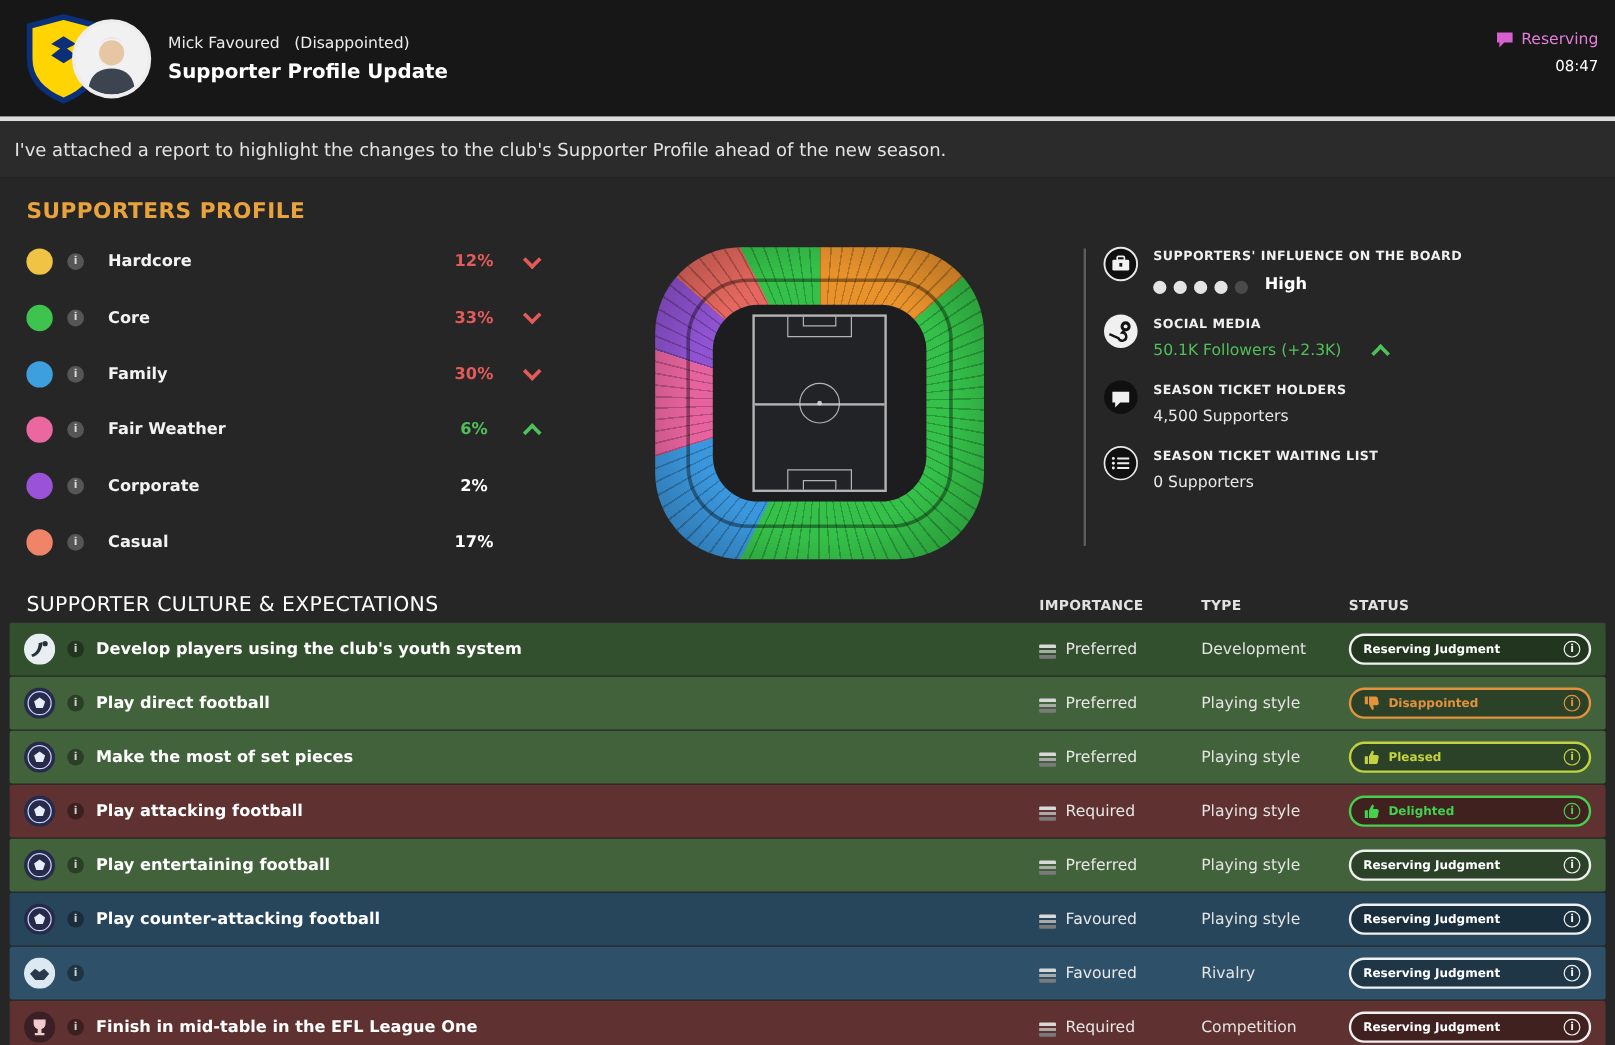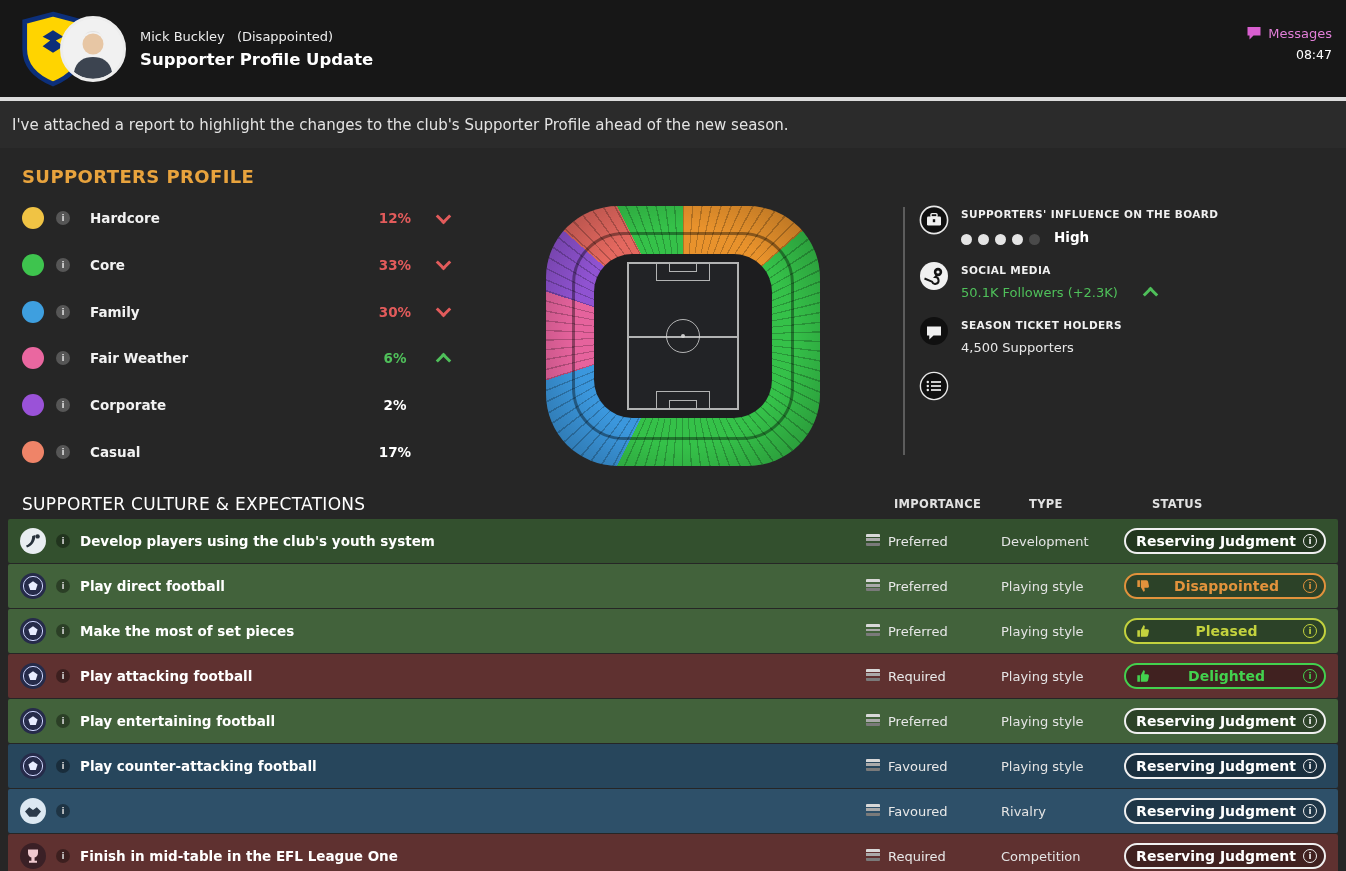--- a/index.html
+++ b/index.html
@@ -79,40 +79,40 @@
   .infl-line{display:flex;align-items:flex-end;gap:6px;}
   .idot{width:11px;height:11px;border-radius:50%;background:#e4e4e4;display:inline-block;}
   .idot.off{background:#4a4a4a;}
   .infl-value{font-weight:bold;color:#ffffff;font-size:13.5px;margin-left:8px;}
   .sm-line{display:flex;align-items:center;gap:27px;}
   .sm-value{color:#4fc05a;font-size:13px;}
 
   
   .culture-head{display:grid;grid-template-columns:1fr 135px 123px 202px;align-items:center;height:30px;margin-top:8px;padding:0 12px;box-sizing:border-box;}
   .ct-title{font-weight:normal;color:#ffffff;font-size:17px;letter-spacing:.3px;padding-left:2px;}
-  .ct-col{font-weight:bold;color:#e2e2e2;font-size:11.5px;letter-spacing:.3px;margin-left:28px;}
+  .ct-col{font-weight:bold;color:#e2e2e2;font-size:11.5px;letter-spacing:.3px;}
   .crows{display:flex;flex-direction:column;gap:1px;}
   .crow{display:grid;grid-template-columns:1fr 135px 123px 202px;align-items:center;height:44px;padding:0 12px;box-sizing:border-box;border-radius:2px;cursor:pointer;}
   .tone-green-dark{background:#33502e;}
   .tone-green{background:#42623b;}
   .tone-red{background:#5f3130;}
   .tone-blue-dark{background:#27465c;}
   .tone-blue{background:#2e5069;}
   .crow-main{display:flex;align-items:center;gap:10px;}
   .row-icon{width:26px;height:26px;flex:0 0 26px;}
   .row-icon svg{width:26px;height:26px;display:block;}
   .crow .info-i{background:rgba(0,0,0,.35);color:#cfcfcf;}
   .crow-text{font-weight:bold;font-size:13.5px;color:#ffffff;}
-  .cell.imp{display:flex;align-items:flex-start;gap:8px;color:#e8e8e8;font-size:13px;}
+  .cell.imp{display:flex;align-items:flex-end;gap:8px;color:#e8e8e8;font-size:13px;}
   .imp-bars{width:14px;height:12px;border-radius:1px;background:
     linear-gradient(to bottom,#d8d8d8 0 3px,transparent 3px 4.5px,#a9a9a9 4.5px 7.5px,transparent 7.5px 9px,#7a7a7a 9px 12px);}
   .cell.type{color:#e4e4e4;font-size:13px;}
   .pill{height:26px;border-radius:14px;display:flex;align-items:center;gap:7px;padding:0 7px 0 10px;
     background:rgba(0,0,0,.32);border:2px solid var(--pill-color,#f0f0f0);box-sizing:border-box;}
-  .pill-text{flex:1;text-align:center;font-weight:bold;font-size:14px;color:var(--pill-text,#ffffff);white-space:nowrap;}
+  .pill-text{flex:1;font-weight:bold;font-size:10px;color:var(--pill-text,#ffffff);white-space:nowrap;}
   .pill-info{width:14px;height:14px;border-radius:50%;border:1.5px solid var(--pill-color,#f0f0f0);
     color:var(--pill-color,#f0f0f0);font-size:9px;font-weight:bold;display:flex;align-items:center;justify-content:center;box-sizing:border-box;}
   .thumb{width:14px;height:14px;flex:0 0 14px;color:var(--pill-color);}
   .thumb.down{transform:rotate(180deg) scaleX(-1);}
 </style>
 </head>
 <body>
 
 <div class="page">
 
@@ -127,32 +127,32 @@
           <svg viewBox="0 0 60 60" width="60" height="60">
             <circle cx="30" cy="30" r="30" fill="#f1f1f1"></circle>
             <circle cx="30" cy="25" r="10.5" fill="#e7c6a4"></circle>
             <path d="M19 23a11 11 0 0 1 22 0c0-3-1.5-10-11-10s-11 7-11 10z" fill="#e2e2e2"></path>
             <path d="M11 53c2-11 10-15 19-15s17 4 19 15a30 30 0 0 1-38 0z" fill="#3c4450"></path>
           </svg>
         </div>
       </div>
       <div class="titles">
         <div class="sender">
-          <span>Mick Buckley</span>
+          <span>Mick Favoured</span>
           <span class="role">(Disappointed)</span>
         </div>
         <div class="subject">Supporter Profile Update</div>
       </div>
     </div>
     <div class="top-right">
       <div class="messages">
         <svg width="16" height="14" viewBox="0 0 16 14">
           <path d="M1.5 1h13v8.5H7.5l-4 4v-4h-2z" fill="#d95fd0"></path>
         </svg>
-        <span>Messages</span>
+        <span>Reserving</span>
       </div>
       <div class="time">08:47</div>
     </div>
   </header>
 
   <div class="separator"></div>
 
   <div class="message-strip">I've attached a report to highlight the changes to the club's Supporter Profile ahead of the new season.</div>
 
   <main class="panel">
@@ -290,20 +290,24 @@
               <line x1="12" y1="11" x2="22" y2="11"></line>
                 <line x1="12" y1="15" x2="22" y2="15"></line>
                 <line x1="12" y1="19" x2="22" y2="19"></line>
             </g>
             <g fill="#f0f0f0">
               <circle cx="8.8" cy="11" r="1.2"></circle>
                 <circle cx="8.8" cy="15" r="1.2"></circle>
                 <circle cx="8.8" cy="19" r="1.2"></circle>
             </g>
           </svg>
+          <div>
+            <div class="stat-label">SEASON TICKET WAITING LIST</div>
+            <div class="stat-value">0 Supporters</div>
+          </div>
         </div>
       </div>
     </div>
 
     <div class="culture-head">
       <div class="ct-title">SUPPORTER CULTURE &amp; EXPECTATIONS</div>
       <div class="ct-col">IMPORTANCE</div>
       <div class="ct-col">TYPE</div>
       <div class="ct-col">STATUS</div>
     </div>

